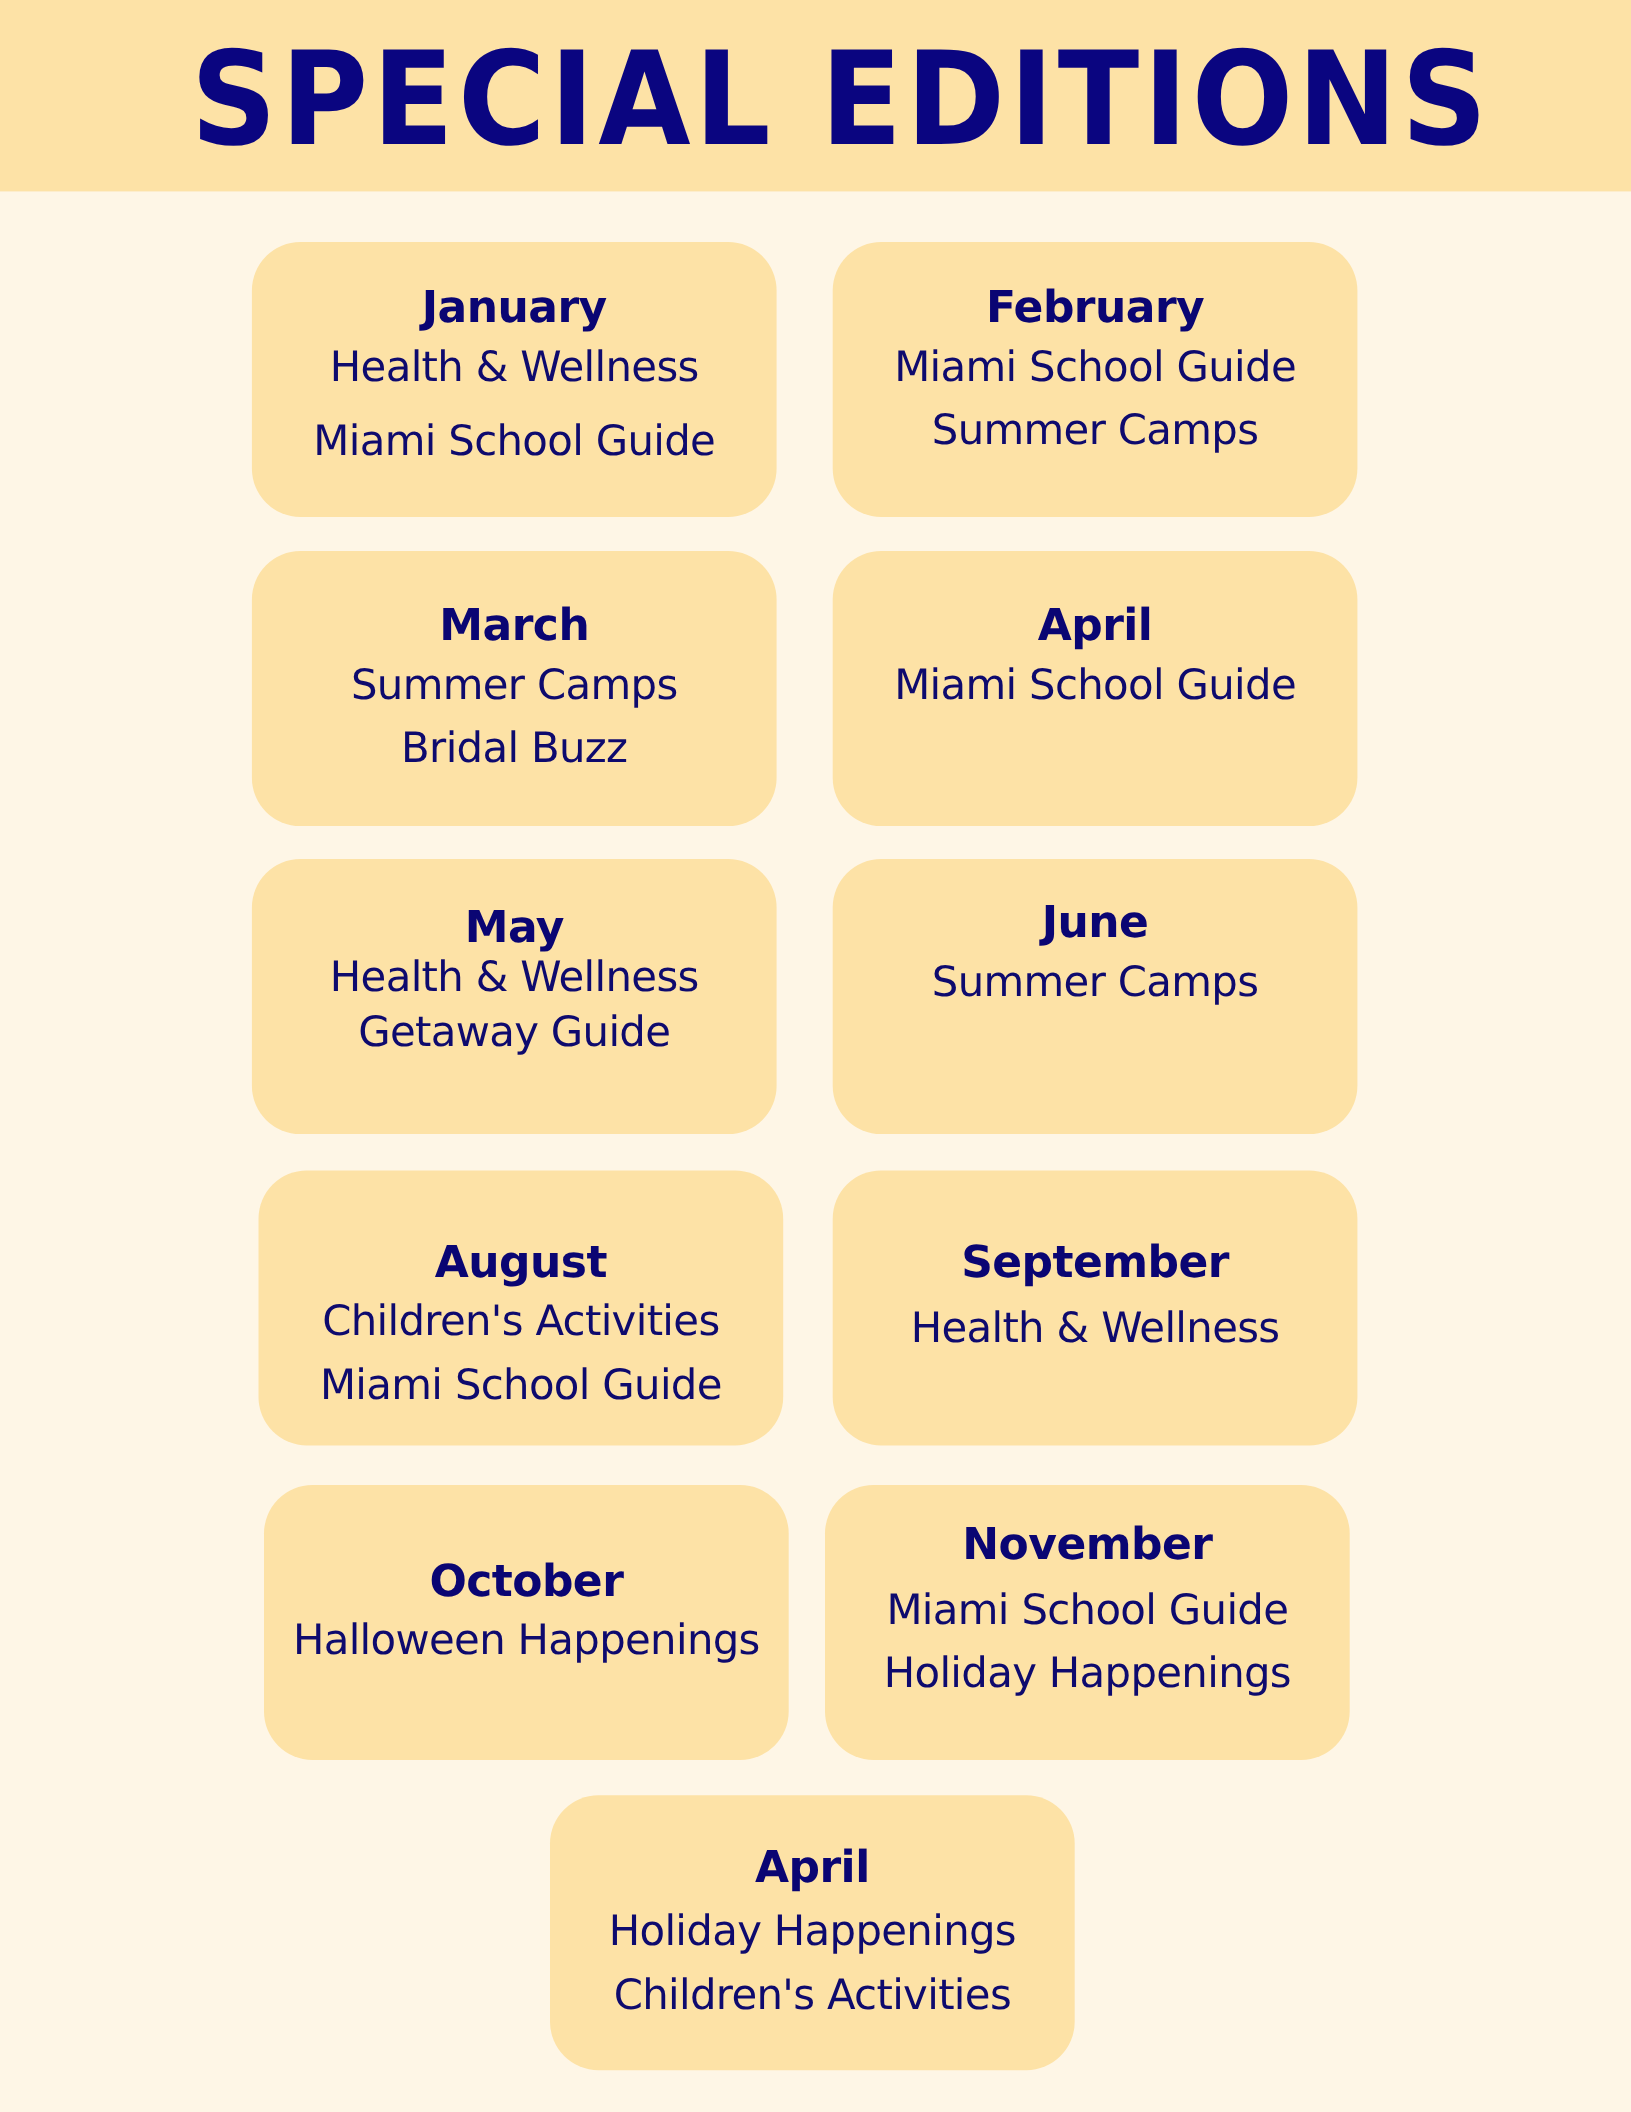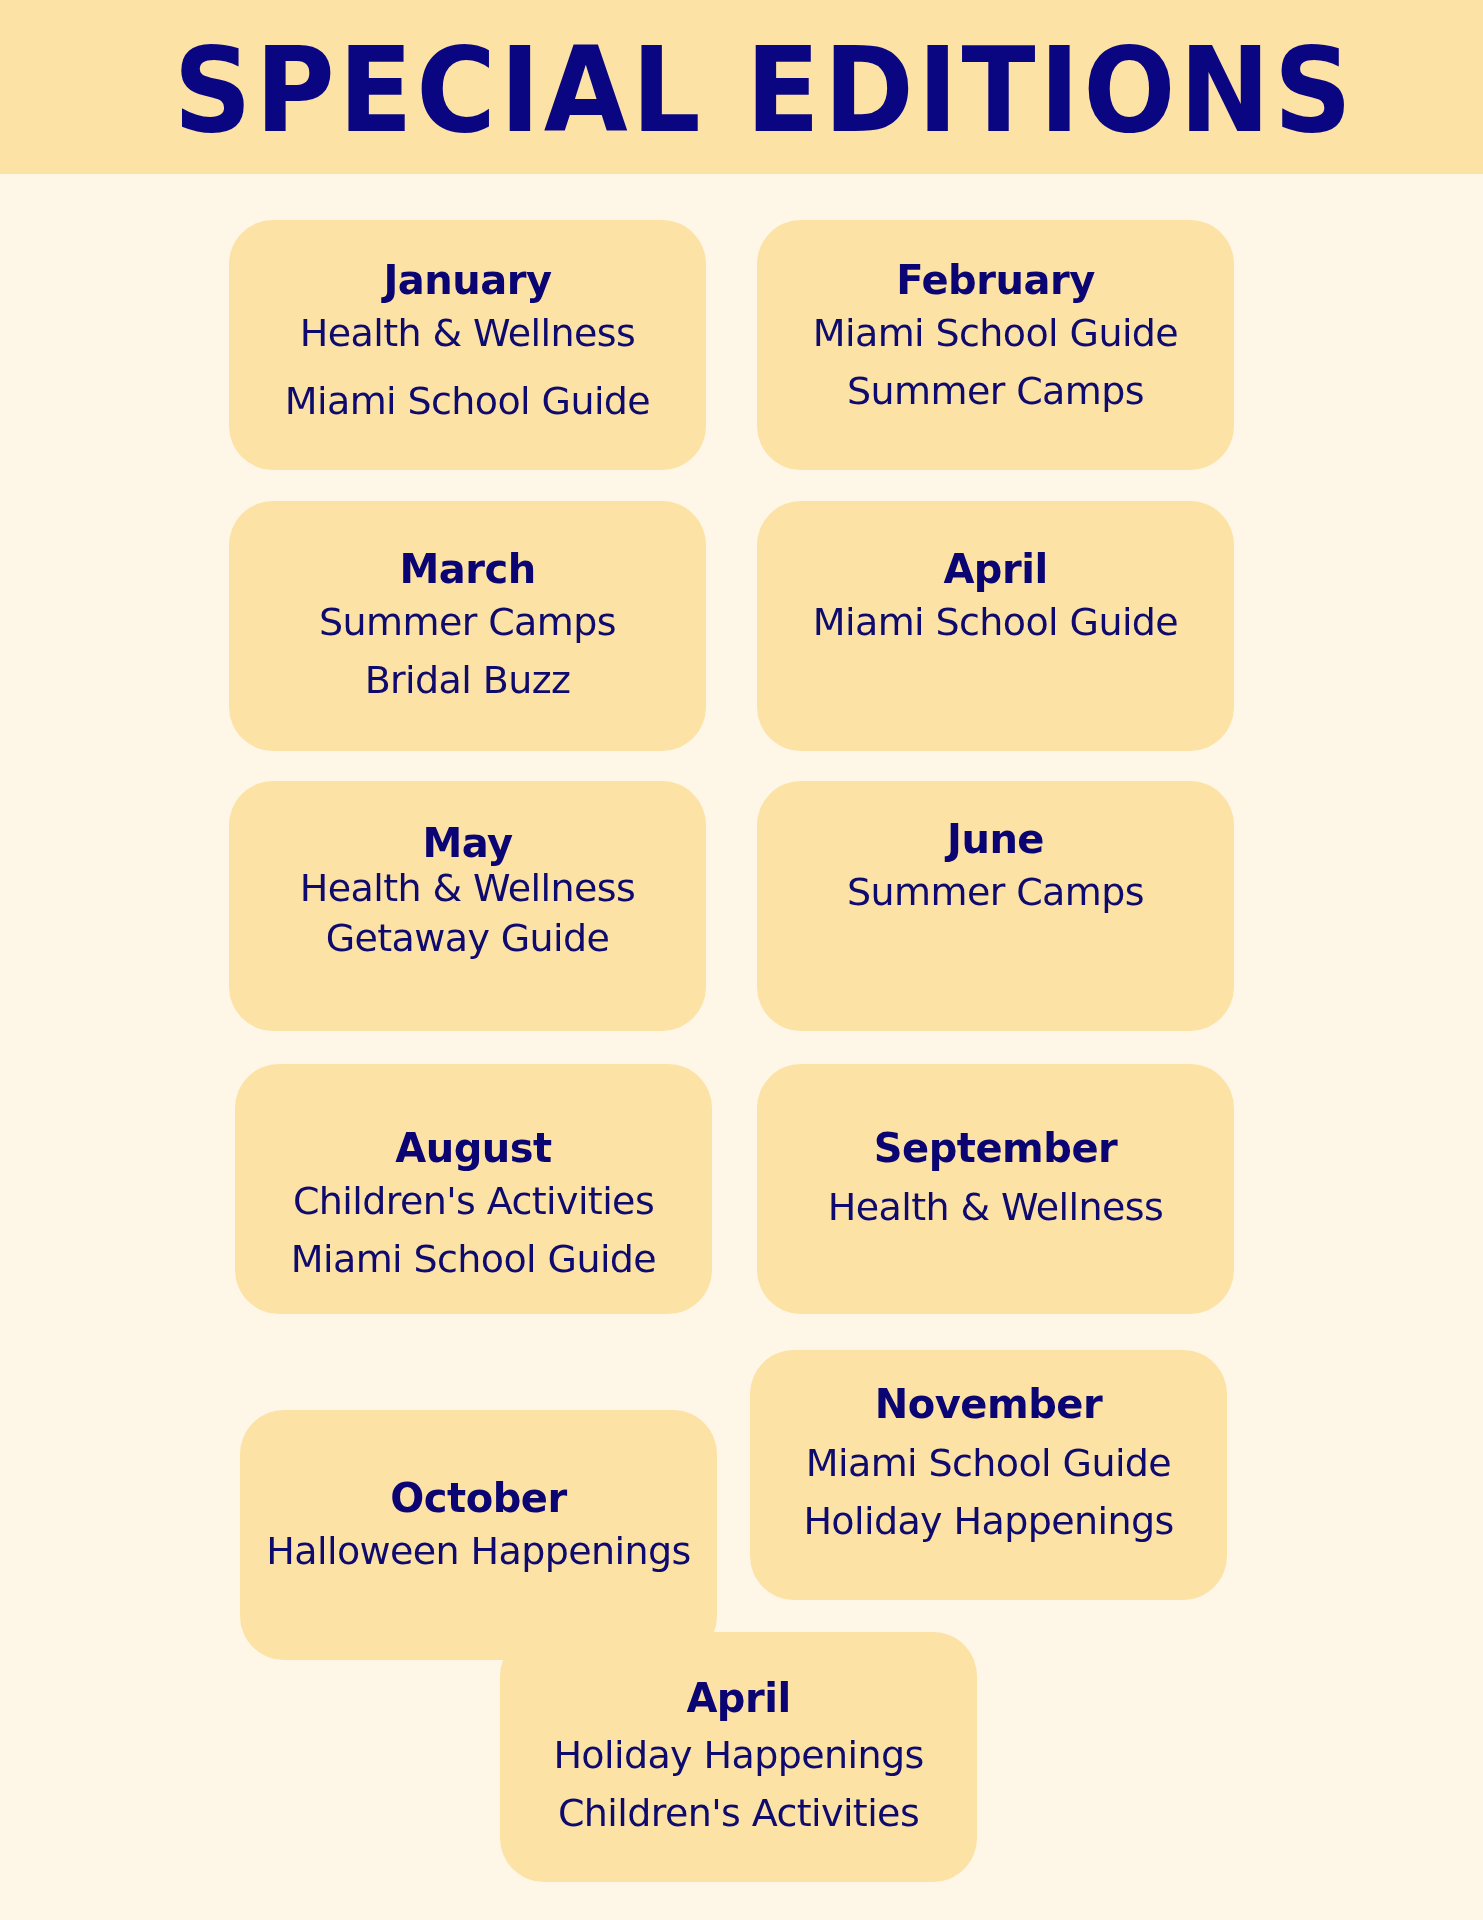--- a/index.html
+++ b/index.html
@@ -127,21 +127,21 @@
   </div>
 </div>
 
 <div class="card" style="left:757px; top:1064px;">
   <div class="month" style="margin-top:60px">September</div>
   <div class="items" style="margin-top:6px">
     <div class="item">Health &amp; Wellness</div>
   </div>
 </div>
 
-<div class="card" style="left:240px; top:1410px;text-align:right;">
+<div class="card" style="left:240px; top:1350px;text-align:right;">
   <div class="month" style="margin-top:64px">October</div>
   <div class="items" style="margin-top:0">
     <div class="item">Halloween Happenings</div>
   </div>
 </div>
 
 <div class="card" style="left:750px; top:1350px;">
   <div class="month" style="margin-top:30px">November</div>
   <div class="items" style="margin-top:6px">
     <div class="item">Miami School Guide</div>

